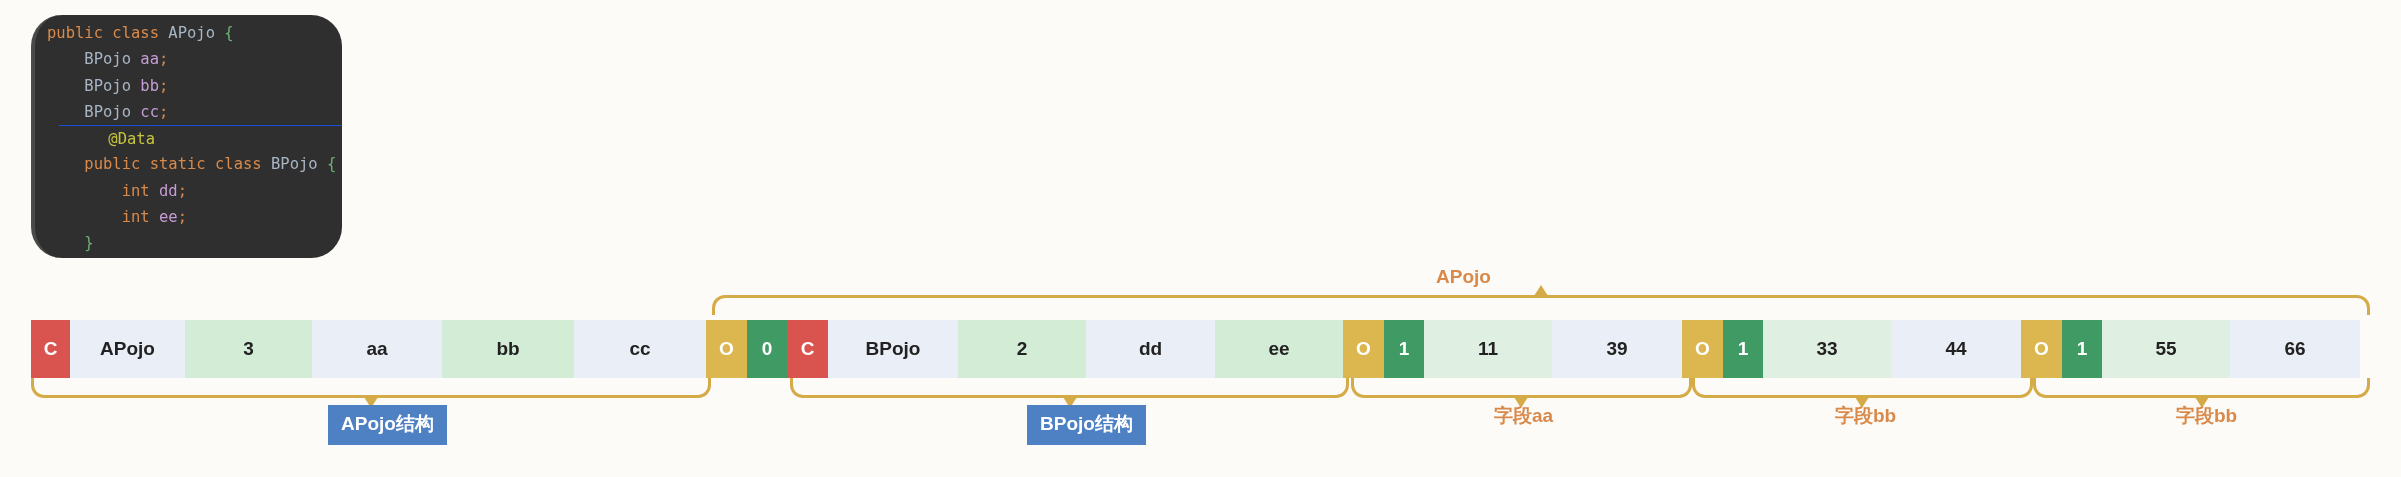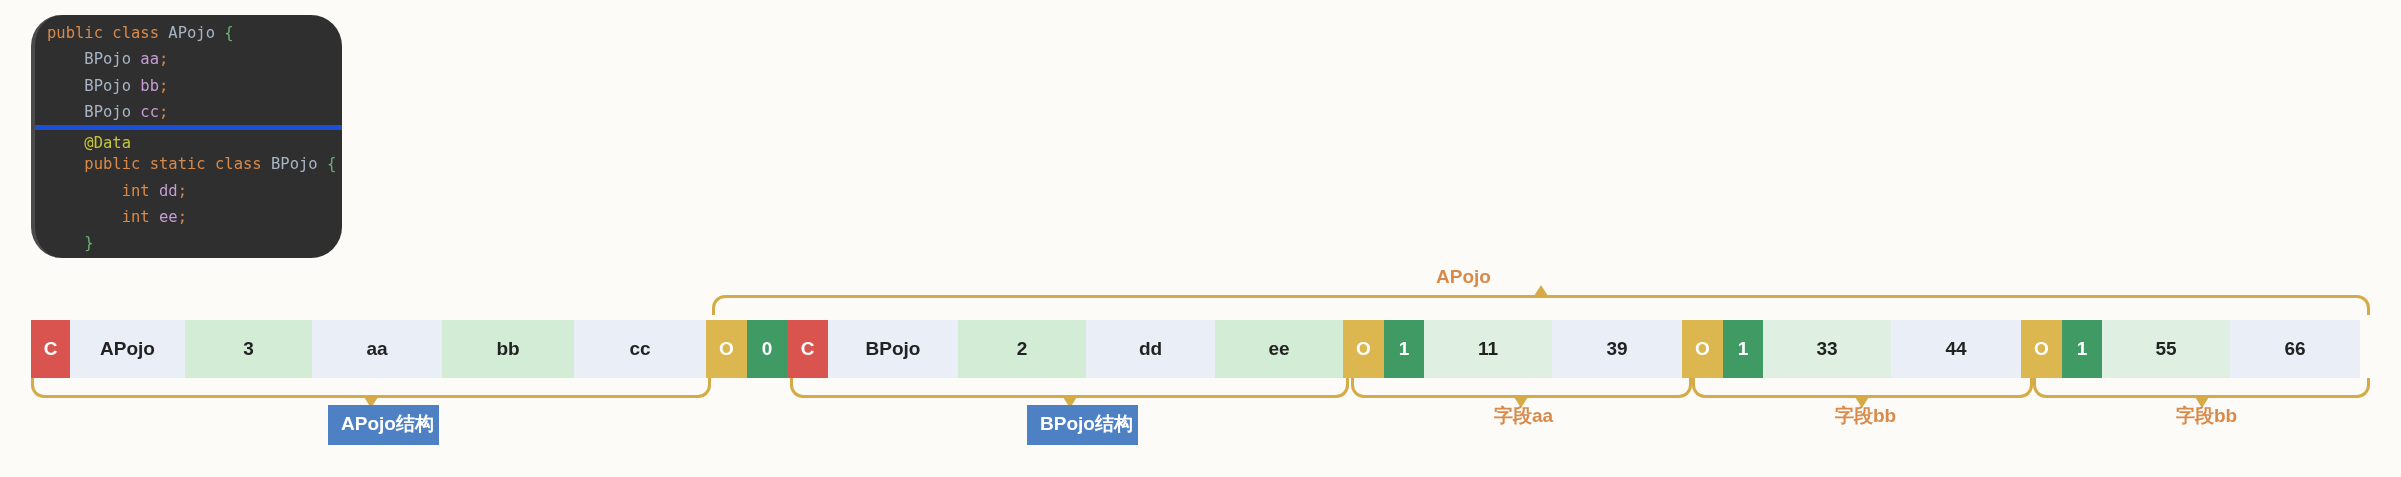--- a/index.html
+++ b/index.html
@@ -25,21 +25,21 @@
     font-family: "DejaVu Sans Mono", monospace;
     font-size: 15.5px;
     line-height: 26.3px;
     padding: 5px 0 6px 0;
     white-space: pre;
     color: #c8cdd4;
     z-index: 5;
     border-radius: 31px;
   }
   #code-block .ln { padding-left: 12px; height: 26.3px; }
-  #code-block .ln.sep { border-top: 5px solid #1d4ed8; }
+  #code-block .ln.sep { border-top: 1px solid #1d4ed8; margin-left: 24px; }
   .kw { color: #d98a4a; }
   .cls { color: #a8b5c4; }
   .brc { color: #6db074; }
   .fld { color: #c69cd4; }
   .ann { color: #c5c53c; }
   .pnc { color: #d98a4a; }
 
   
   #byte-row {
     position: absolute;
@@ -95,21 +95,21 @@
   }
   .tick-down { border-top: 11px solid #d5ab47; }
   .tick-up   { border-bottom: 11px solid #d5ab47; }
 
   .box-label {
     position: absolute;
     background: #4e81c4;
     color: #ffffff;
     font-size: 19px;
     font-weight: bold;
-    padding: 8px 5px 9px 13px;
+    padding: 8px 13px 9px 13px;
     z-index: 6;
     white-space: nowrap;
     line-height: 1.2;
   }
   .text-label {
     position: absolute;
     color: #d98a4a;
     font-size: 19px;
     font-weight: bold;
     z-index: 6;

